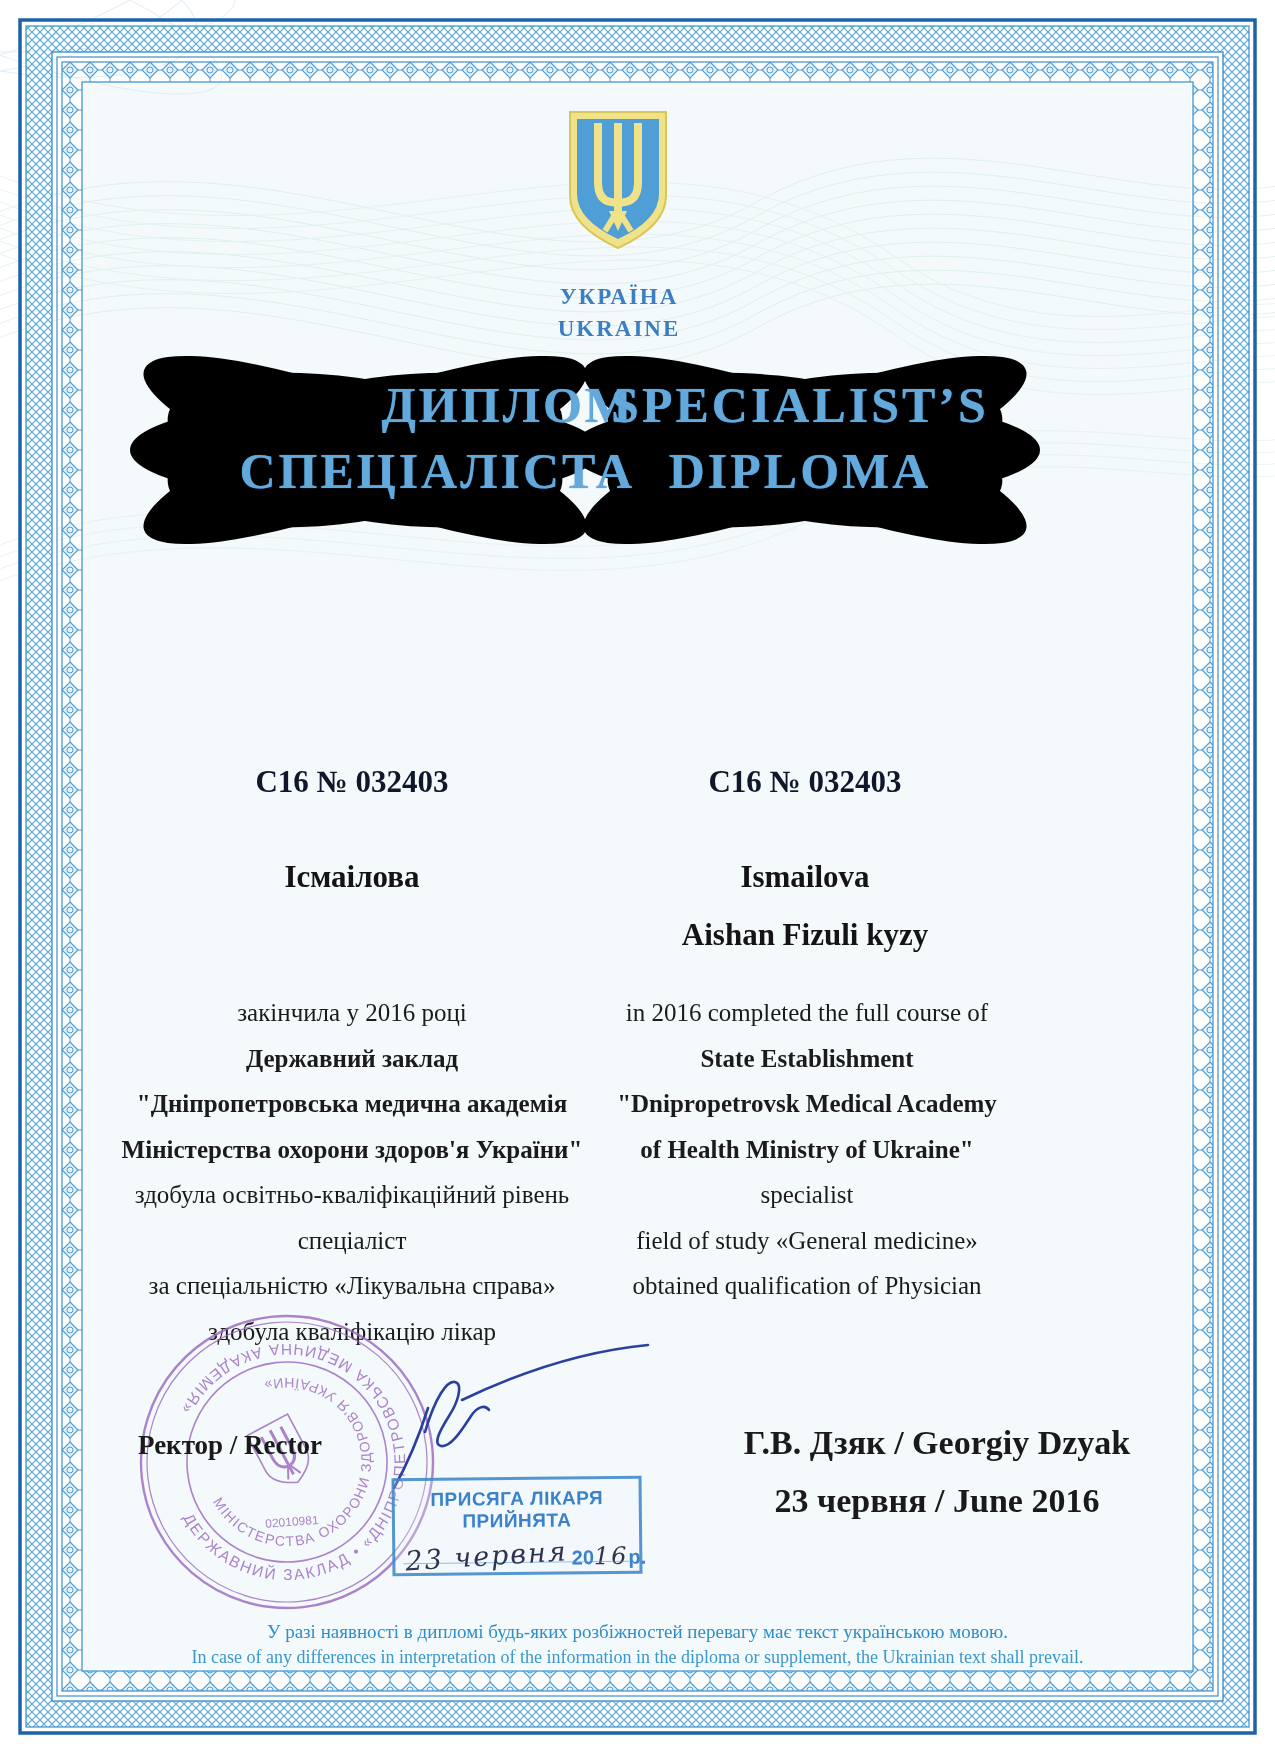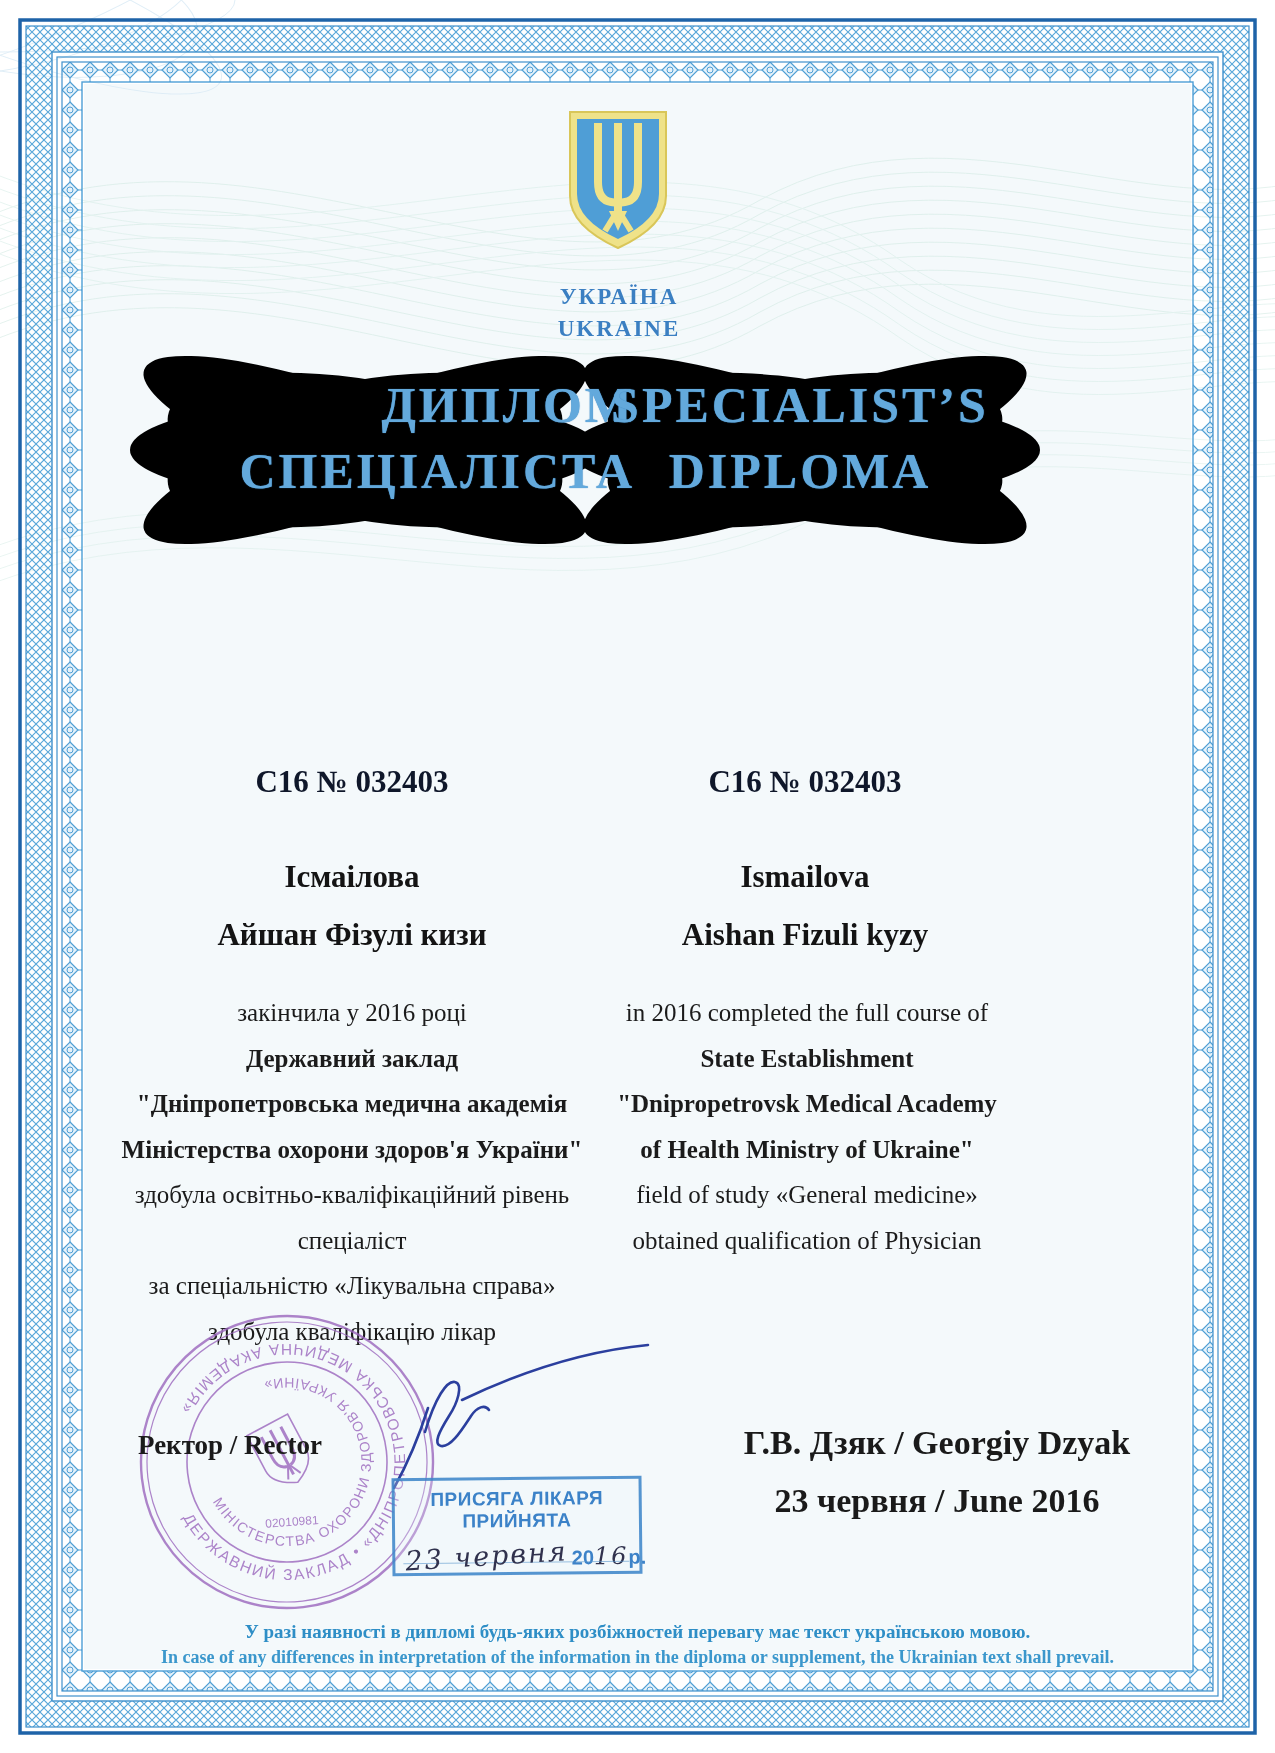--- a/index.html
+++ b/index.html
@@ -38,21 +38,21 @@
   .oath-title{margin-top:8px;font-family:"Liberation Sans",sans-serif;font-weight:bold;
               font-size:19px;letter-spacing:.5px;color:#3c82c8;text-align:center;}
   .oath-row{position:relative;margin-top:8px;padding-left:10px;white-space:nowrap;}
   .oath-line{position:absolute;left:8px;right:10px;top:22px;height:1px;background:rgba(90,150,205,.6);}
   .hand{font-family:"DejaVu Serif",serif;font-style:italic;font-size:27px;color:#31324e;
         letter-spacing:2px;}
   .hand-day{display:inline-block;transform:rotate(-3deg);}
   .year-print{font-family:"Liberation Sans",sans-serif;font-weight:bold;font-size:20px;color:#3c82c8;}
   .hand-year{font-size:24px;}
   
-  .footer{left:60px;top:1620px;width:1155px;color:#2e8ec6;font-weight:bold;text-align:center;}
+  .footer{left:60px;top:1620px;width:1155px;color:#2e8ec6;font-weight:normal;text-align:center;}
   .footer .f1{font-size:19px;line-height:24px;}
   .footer .f2{font-size:18px;line-height:26px;color:#3b97cc;}
 </style>
 </head>
 <body>
 
 <div class="page">
 
   <div class="content-bg"></div>
 
@@ -141,21 +141,20 @@
   <div class="abs ctr title title-en">
     <div>SPECIALIST’S</div>
     <div>DIPLOMA</div>
   </div>
 
   <div class="abs ctr serial serial-l">С16 № 032403</div>
   <div class="abs ctr serial serial-r">С16 № 032403</div>
 
   <div class="abs ctr names names-l">
     <div>Ісмаілова</div>
-    <div>Айшан Фізулі кизи</div>
   </div>
   <div class="abs ctr names names-r">
     <div>Ismailova</div>
     <div>Aishan Fizuli kyzy</div>
   </div>
 
   <div class="abs ctr bodycol body-l">
     <div>закінчила у 2016 році</div>
     <div class="b">Державний заклад</div>
     <div class="b">"Дніпропетровська медична академія</div>
@@ -163,20 +162,21 @@
     <div>здобула освітньо-кваліфікаційний рівень</div>
     <div>спеціаліст</div>
     <div>за спеціальністю «Лікувальна справа»</div>
     <div>здобула кваліфікацію лікар</div>
   </div>
   <div class="abs ctr bodycol body-r">
     <div>in 2016 completed the full course of</div>
     <div class="b">State Establishment</div>
     <div class="b">"Dnipropetrovsk Medical Academy</div>
     <div class="b">of Health Ministry of Ukraine"</div>
+    <div>specialist</div>
     <div>field of study «General medicine»</div>
     <div>obtained qualification of Physician</div>
   </div>
 
   <svg class="abs" style="left:137px;top:1312px;" width="300" height="300" viewBox="0 0 300 300" opacity="0.8">
     <g transform="translate(150,150) rotate(-28)" stroke="#9a66bd" fill="none">
       <circle r="146" stroke-width="2.4"></circle>
       <circle r="140" stroke-width="1.2"></circle>
       <circle r="100" stroke-width="1.6"></circle>
       <defs>

